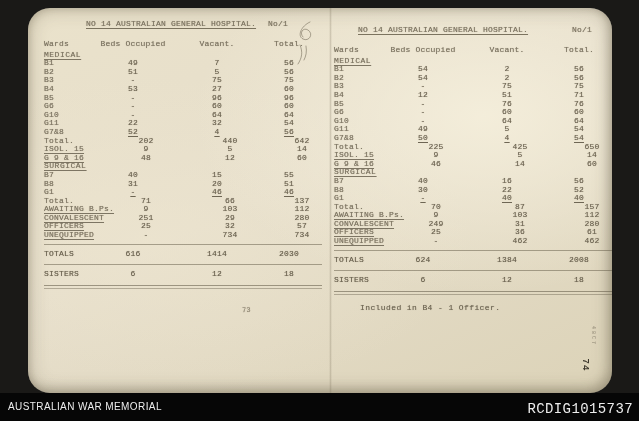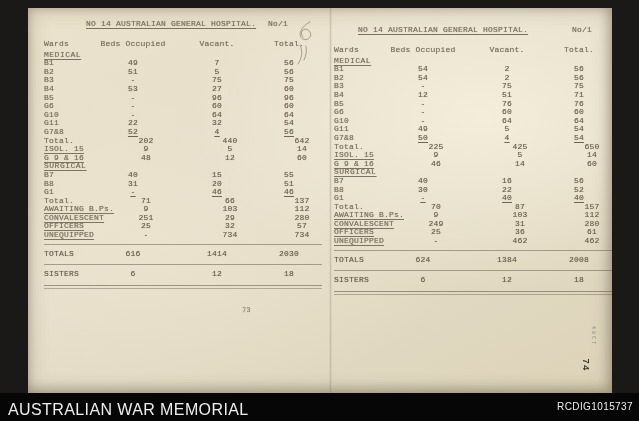--- a/index.html
+++ b/index.html
@@ -8,20 +8,21 @@
     background:#1a1917;
     font-family:"Liberation Mono",monospace;
   }
   .paper{
     position:absolute;left:28px;top:8px;width:584px;height:385px;
     background:
       radial-gradient(ellipse at 78% 28%, rgba(245,239,220,0.9) 0%, rgba(245,239,220,0) 45%),
       radial-gradient(ellipse at 20% 60%, rgba(238,230,208,0.6) 0%, rgba(238,230,208,0) 50%),
       linear-gradient(155deg,#eae2cb 0%,#e6decb 45%,#dcd3b8 100%);
     box-shadow: inset 0 0 20px rgba(70,60,40,0.28), inset -4px -5px 10px rgba(70,60,40,0.22), inset 2px 2px 6px rgba(70,60,40,0.12);
+    border-radius: 22px;
   }
   .crease{
     position:absolute;left:301px;top:0;width:3px;height:385px;
     background:linear-gradient(90deg,rgba(120,110,88,0) 0%,rgba(120,110,88,0.25) 50%,rgba(120,110,88,0) 100%);
   }
   .page{
     position:absolute;width:278px;
     font-size:8px;line-height:8.6px;
     color:#7d7563;
     text-shadow:0 0 0.7px rgba(125,115,95,0.75);
@@ -65,26 +66,26 @@
     position:absolute;left:551px;top:352px;
     font-size:9px;font-weight:bold;color:#3c372c;
     transform:rotate(90deg);letter-spacing:1px;
     font-family:"Liberation Mono",monospace;
   }
   .footer{
     position:absolute;left:0;bottom:0;width:639px;height:28px;background:#060606;
   }
   .footer .archive-name{
     position:absolute;left:8px;top:8px;
-    font-family:"Liberation Sans",sans-serif;font-size:16px;
+    font-family:"Liberation Sans",sans-serif;font-size:10px;
     color:#ededed;letter-spacing:0.4px;
   }
   .footer .archive-id{
     position:absolute;right:6px;top:8px;
-    font-family:Liberation Sans, sans-serif;font-size:10px;
+    font-family:Liberation Mono, monospace;font-size:14px;
     color:#ededed;letter-spacing:0.4px;
   }
 </style>
 </head>
 <body>
 
 <div class="paper">
   <div class="crease"></div>
 
   <div class="page left">
@@ -403,20 +404,21 @@
         </div>
         <div class="rule"></div>
         <div class="line f-t">
           <span class="lab">SISTERS</span>
           <span class="num">6</span>
           <span class="num">12</span>
           <span class="num">18</span>
         </div>
         <div class="rule2"></div>
       </div>
+    <div class="note">Included in B4 - 1 Officer.</div>
   </div>
 
   <svg class="squiggle" width="36" height="56" viewBox="0 0 36 56">
     <path d="M24,6 c-9,4 -13,14 -7,17 c6,3 11,-5 5,-9 c-5,-3 -9,3 -5,7 m-3,8 c3,7 2,13 -2,19 m8,-18 c1,6 0,10 -2,14" fill="none" stroke="rgba(95,88,70,0.5)" stroke-width="1" stroke-linecap="round"></path>
   </svg>
 
   <span class="edge-stamp">48C7</span>
   <span class="edge-number">74</span>
 </div>
 

